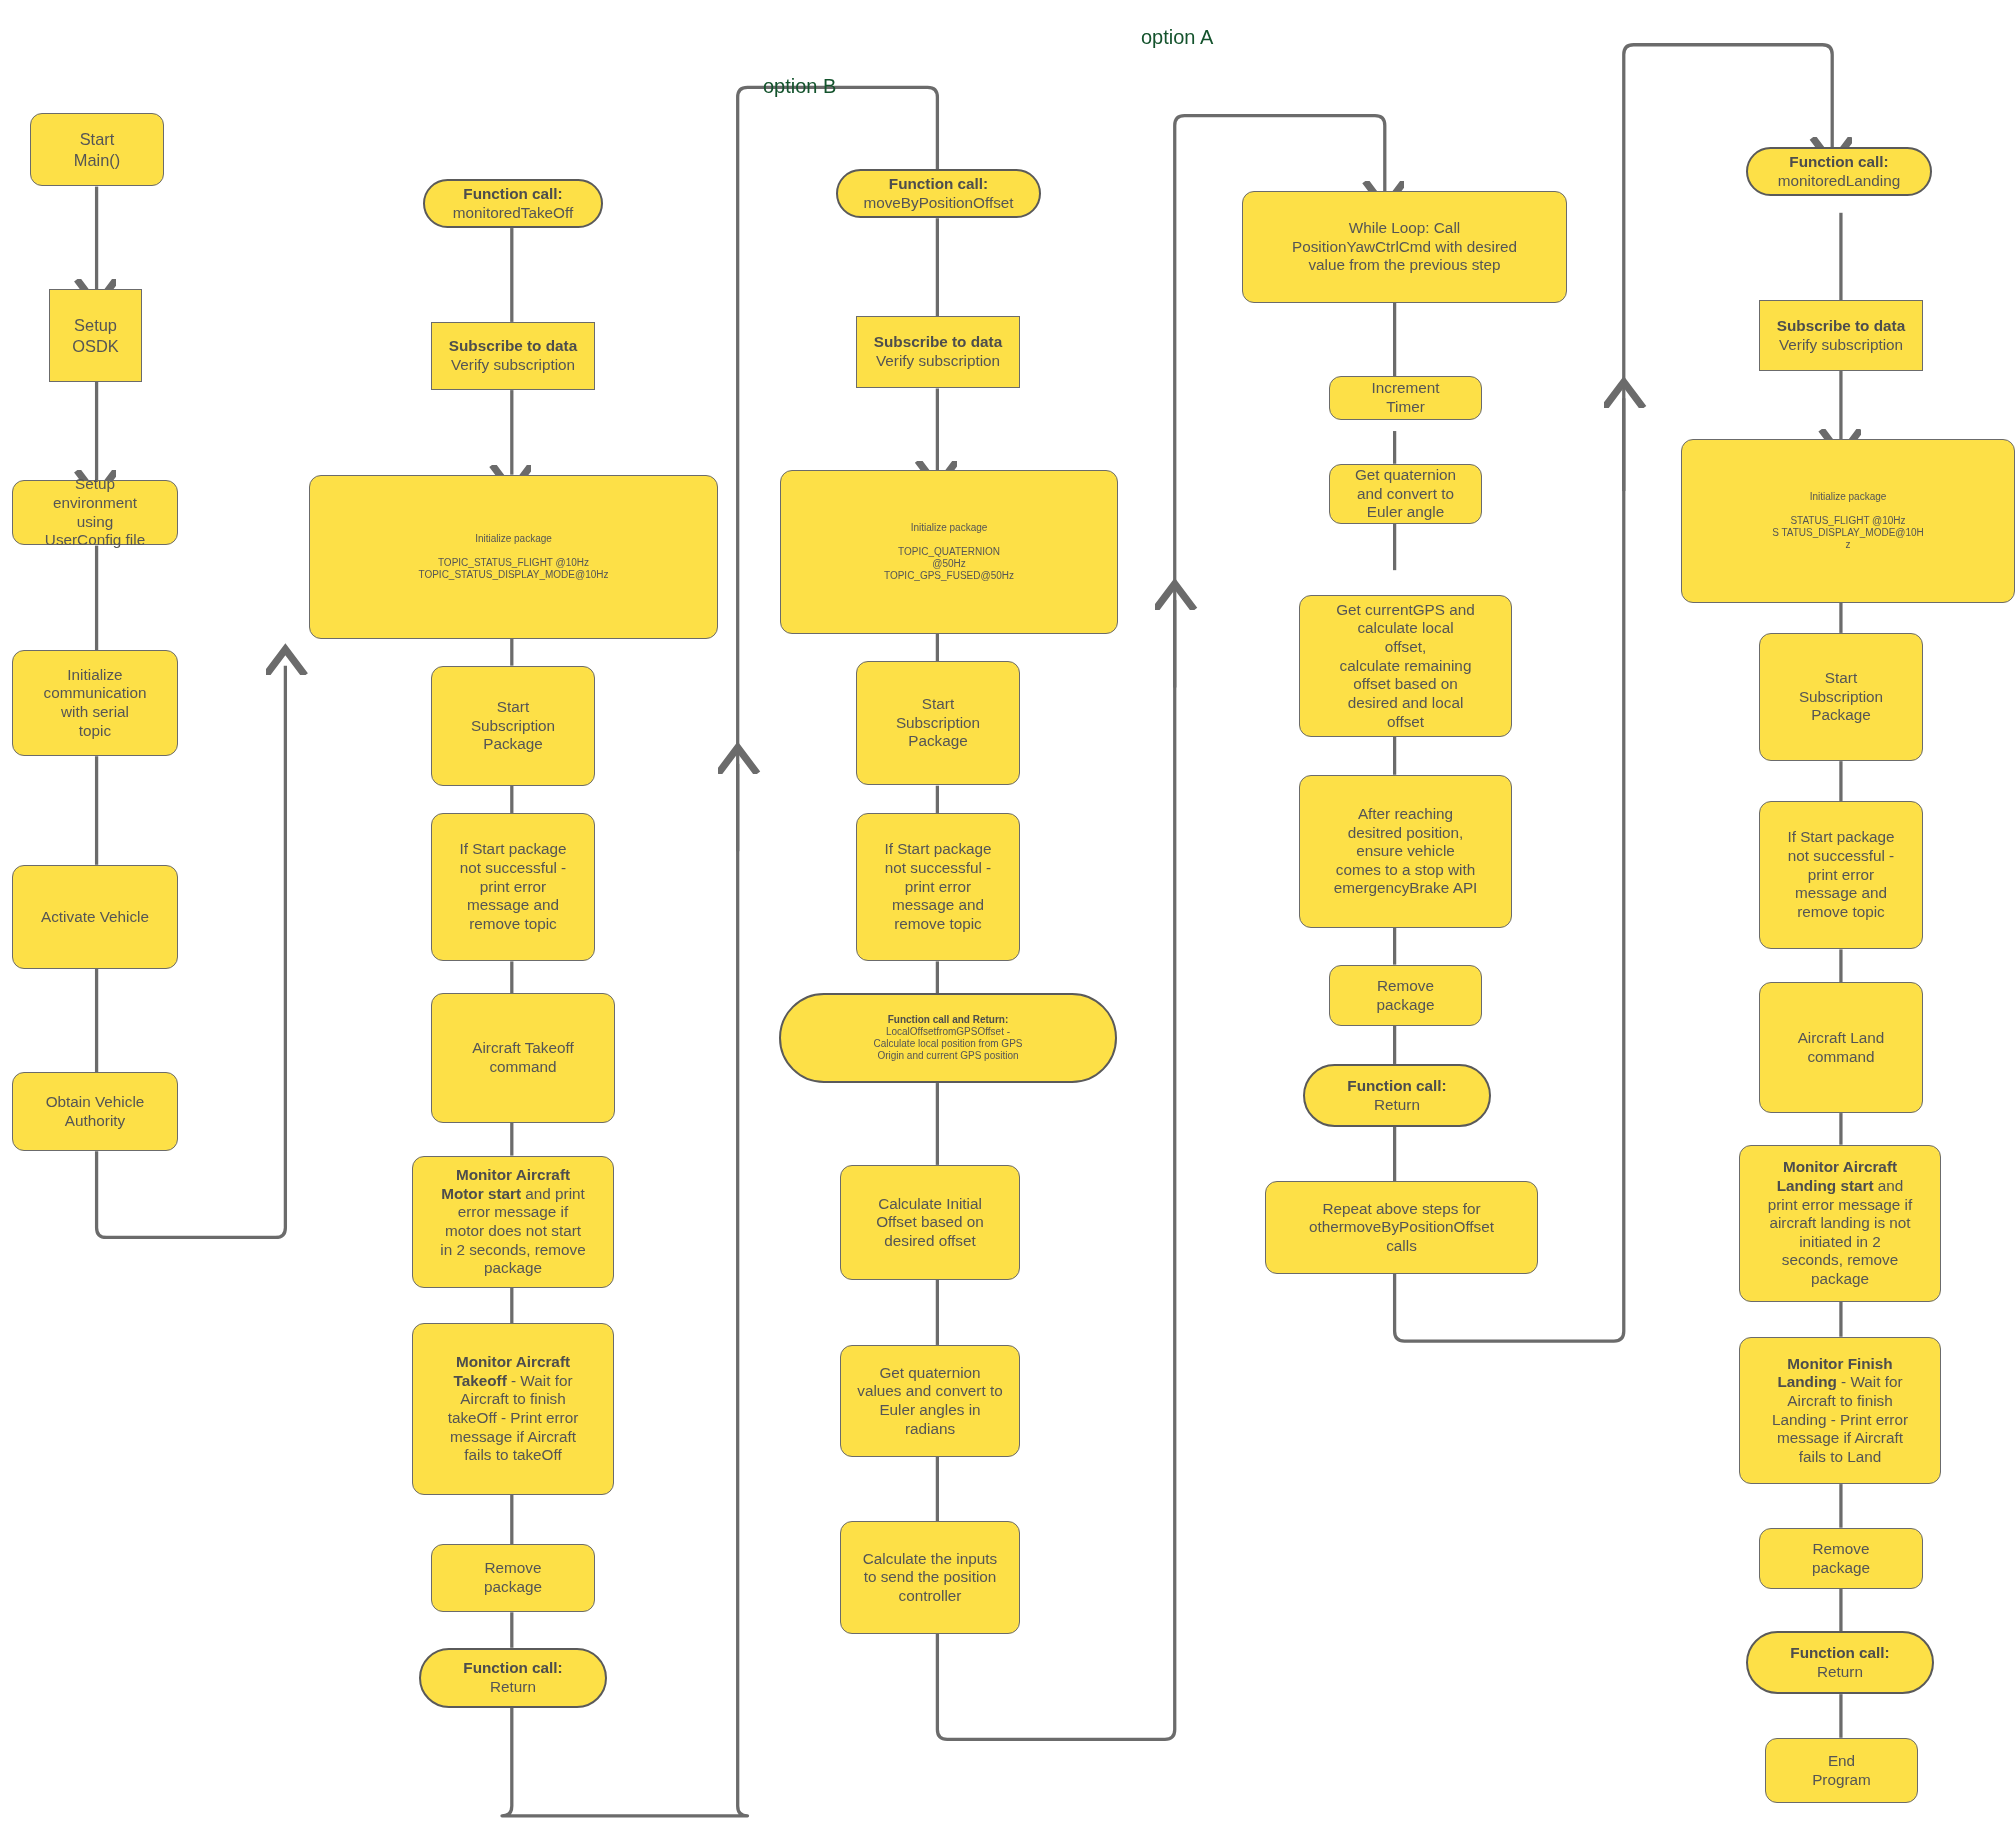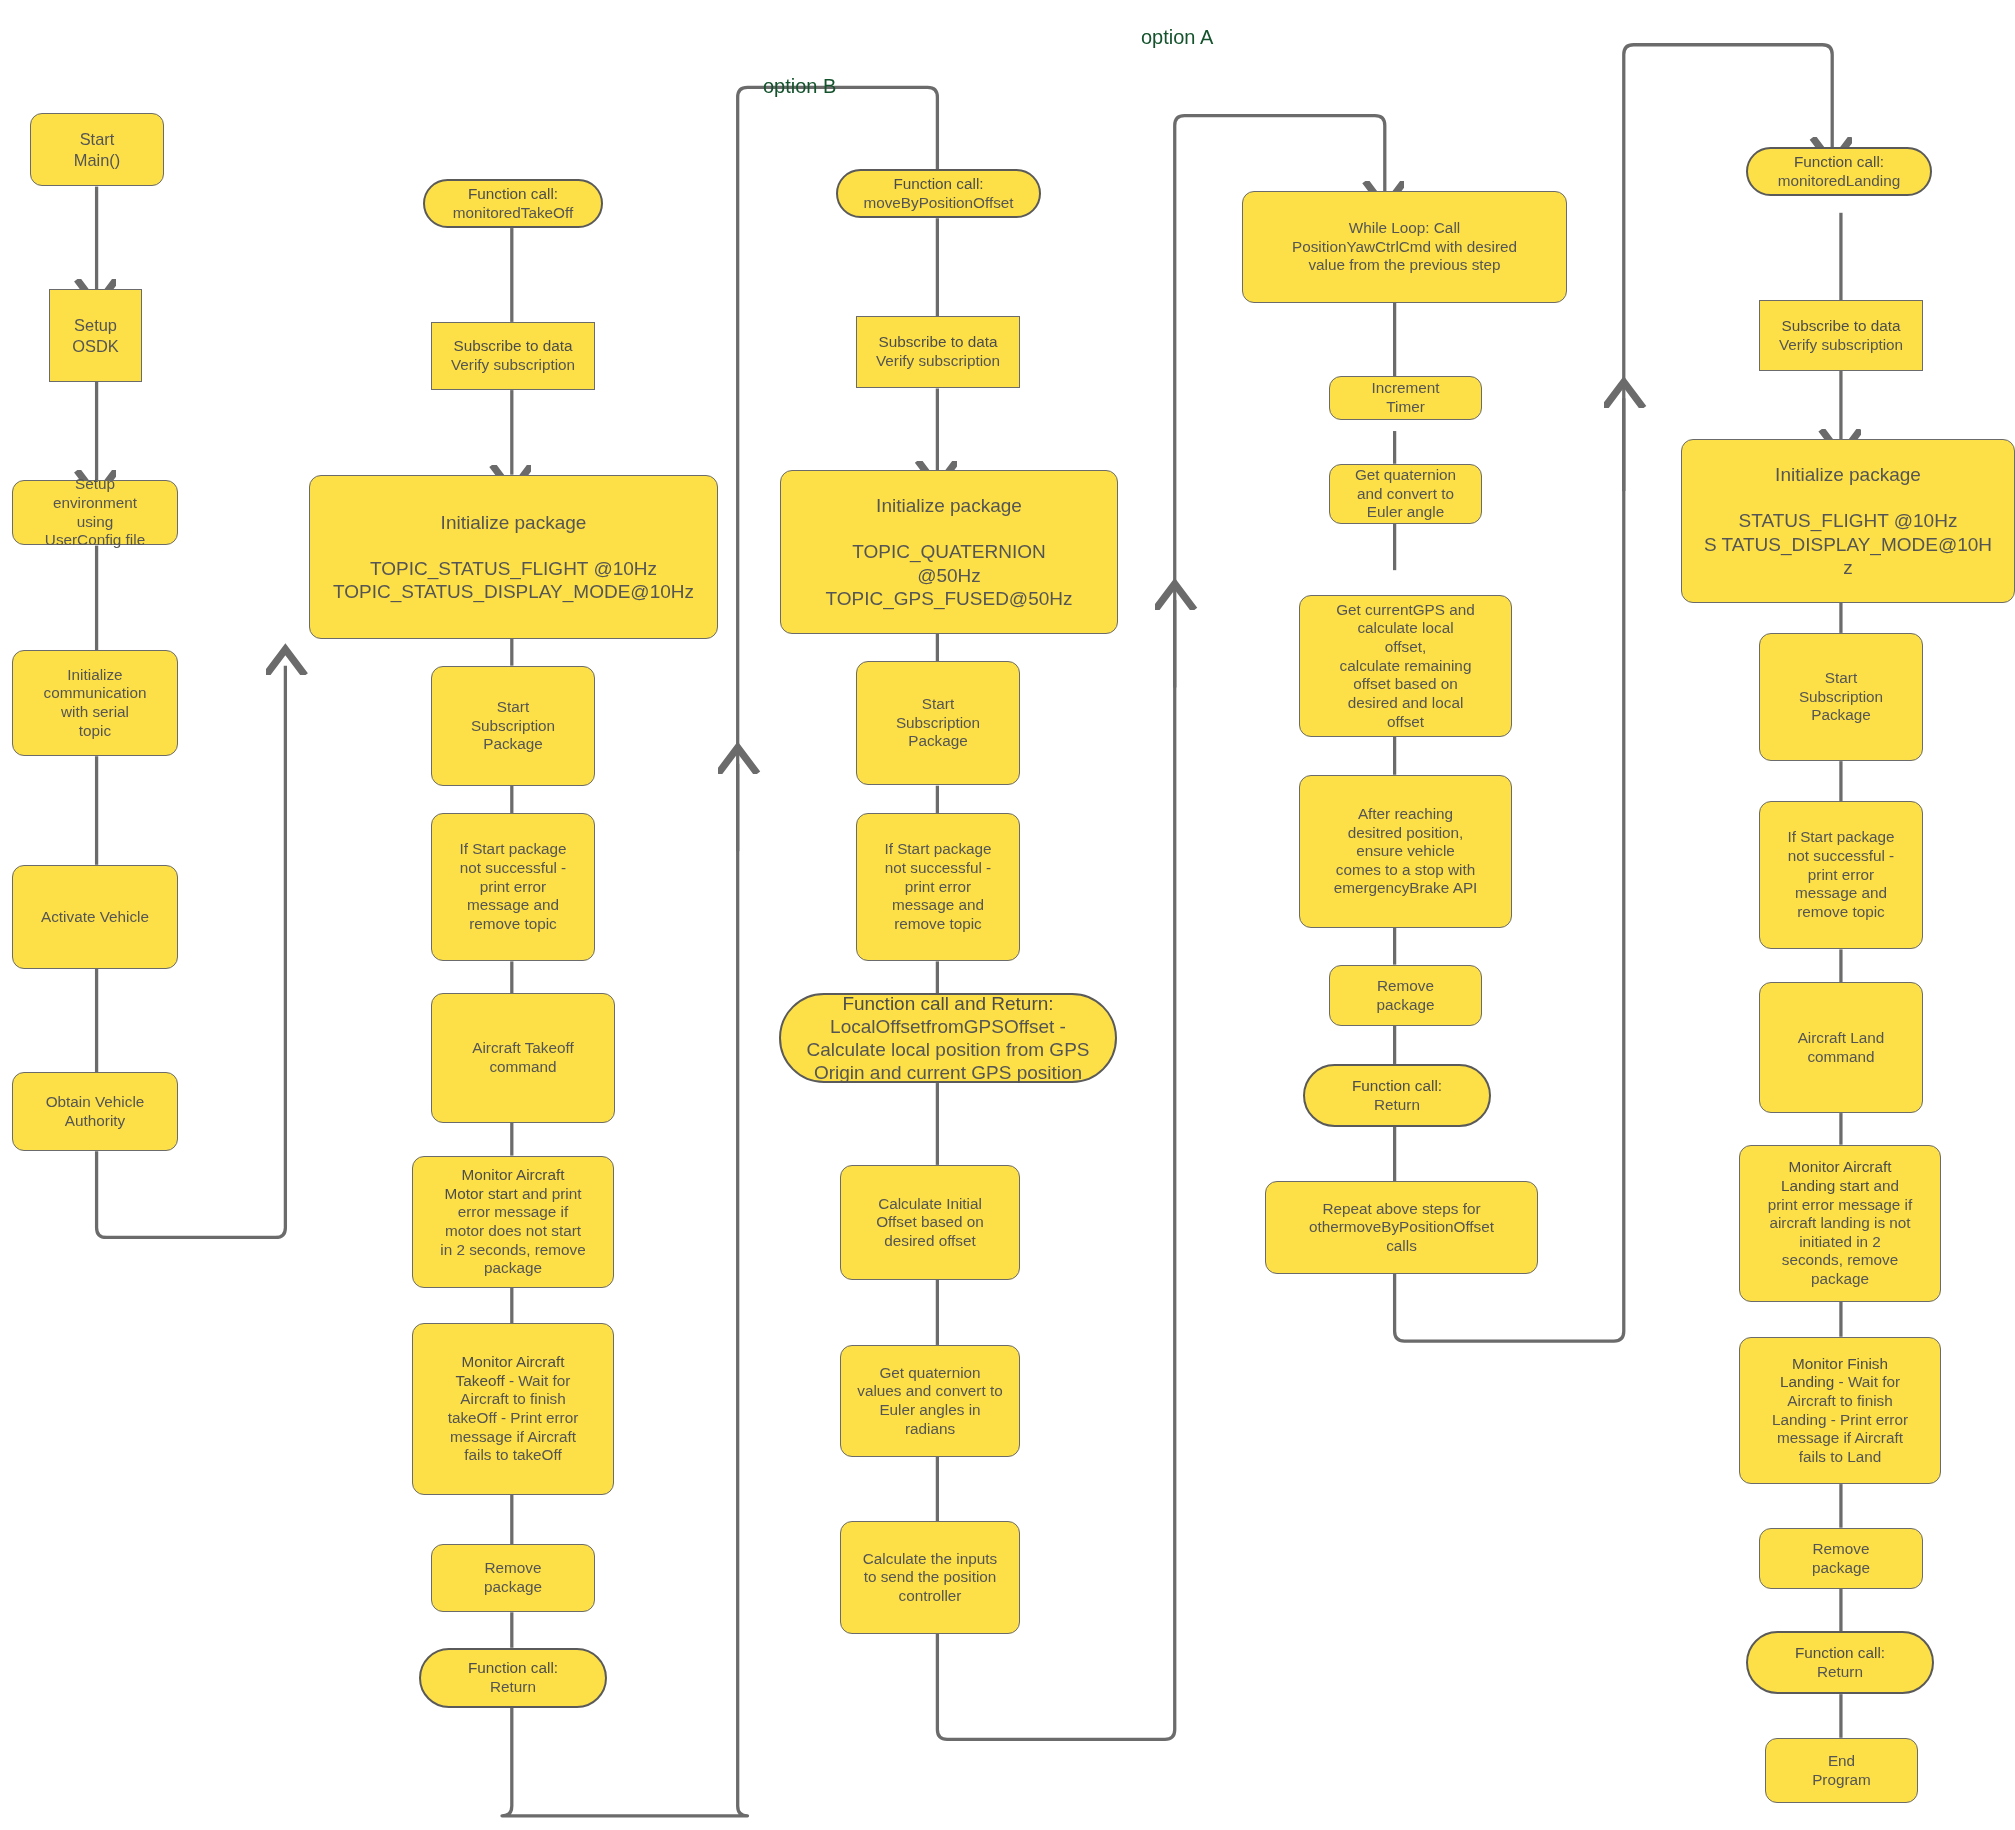--- a/index.html
+++ b/index.html
@@ -6,22 +6,22 @@
   body{font-family:"Liberation Sans","DejaVu Sans",sans-serif;}
   #stage{position:relative;width:2015px;height:1830px;background:#fff;overflow:hidden;}
   svg#wires{position:absolute;left:0;top:0;width:2015px;height:1830px;pointer-events:none;}
   .node{position:absolute;box-sizing:border-box;display:flex;align-items:center;justify-content:center;
         text-align:center;color:#555555;border:1.4px solid #6b6b6b;background:#fde047;z-index:2;}
   .node .txt{line-height:1.22;padding:0 4.4px;width:100%;}
   .rect{border-radius:12px;}
   .sharp{border-radius:0;border-width:1.1px;}
   .pill{border-radius:545px;border-width:2.2px;border-color:#5a5a5a;}
   .lbl{position:absolute;color:#14532d;font-size:20px;z-index:3;white-space:nowrap;text-align:center;}
-  b{font-weight:normal;color:#4d4d4d;}
-  .fs27{font-size:19px;}
+  b{font-weight:bold;color:#4d4d4d;}
+  .fs27{font-size:10px;}
   .fs28{font-size:15.3px;}
   .fs30{font-size:16.4px;}
 </style>
 </head>
 <body>
 
 <div id="stage">
 
   <svg id="wires" viewBox="0 0 3693 3354">
     <defs>

